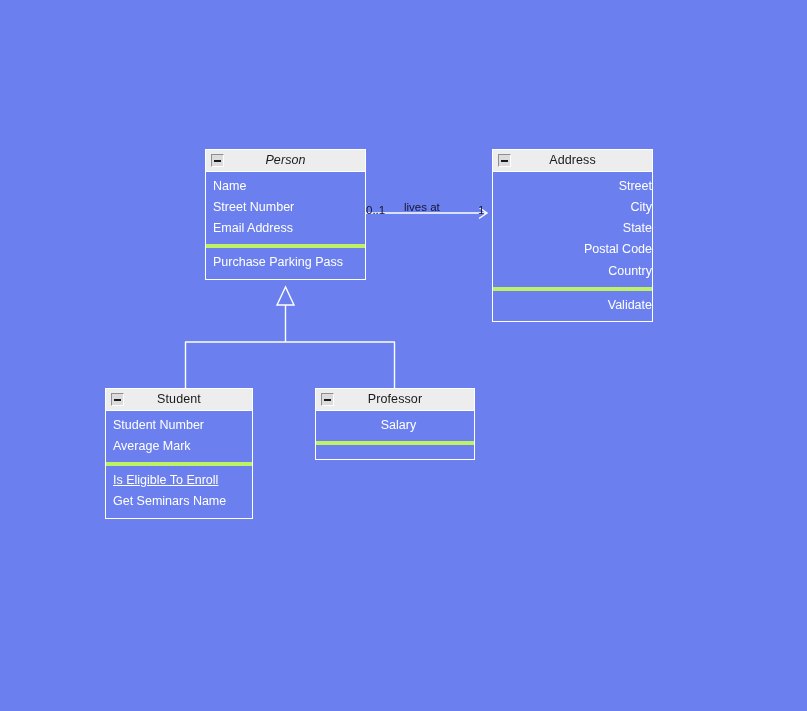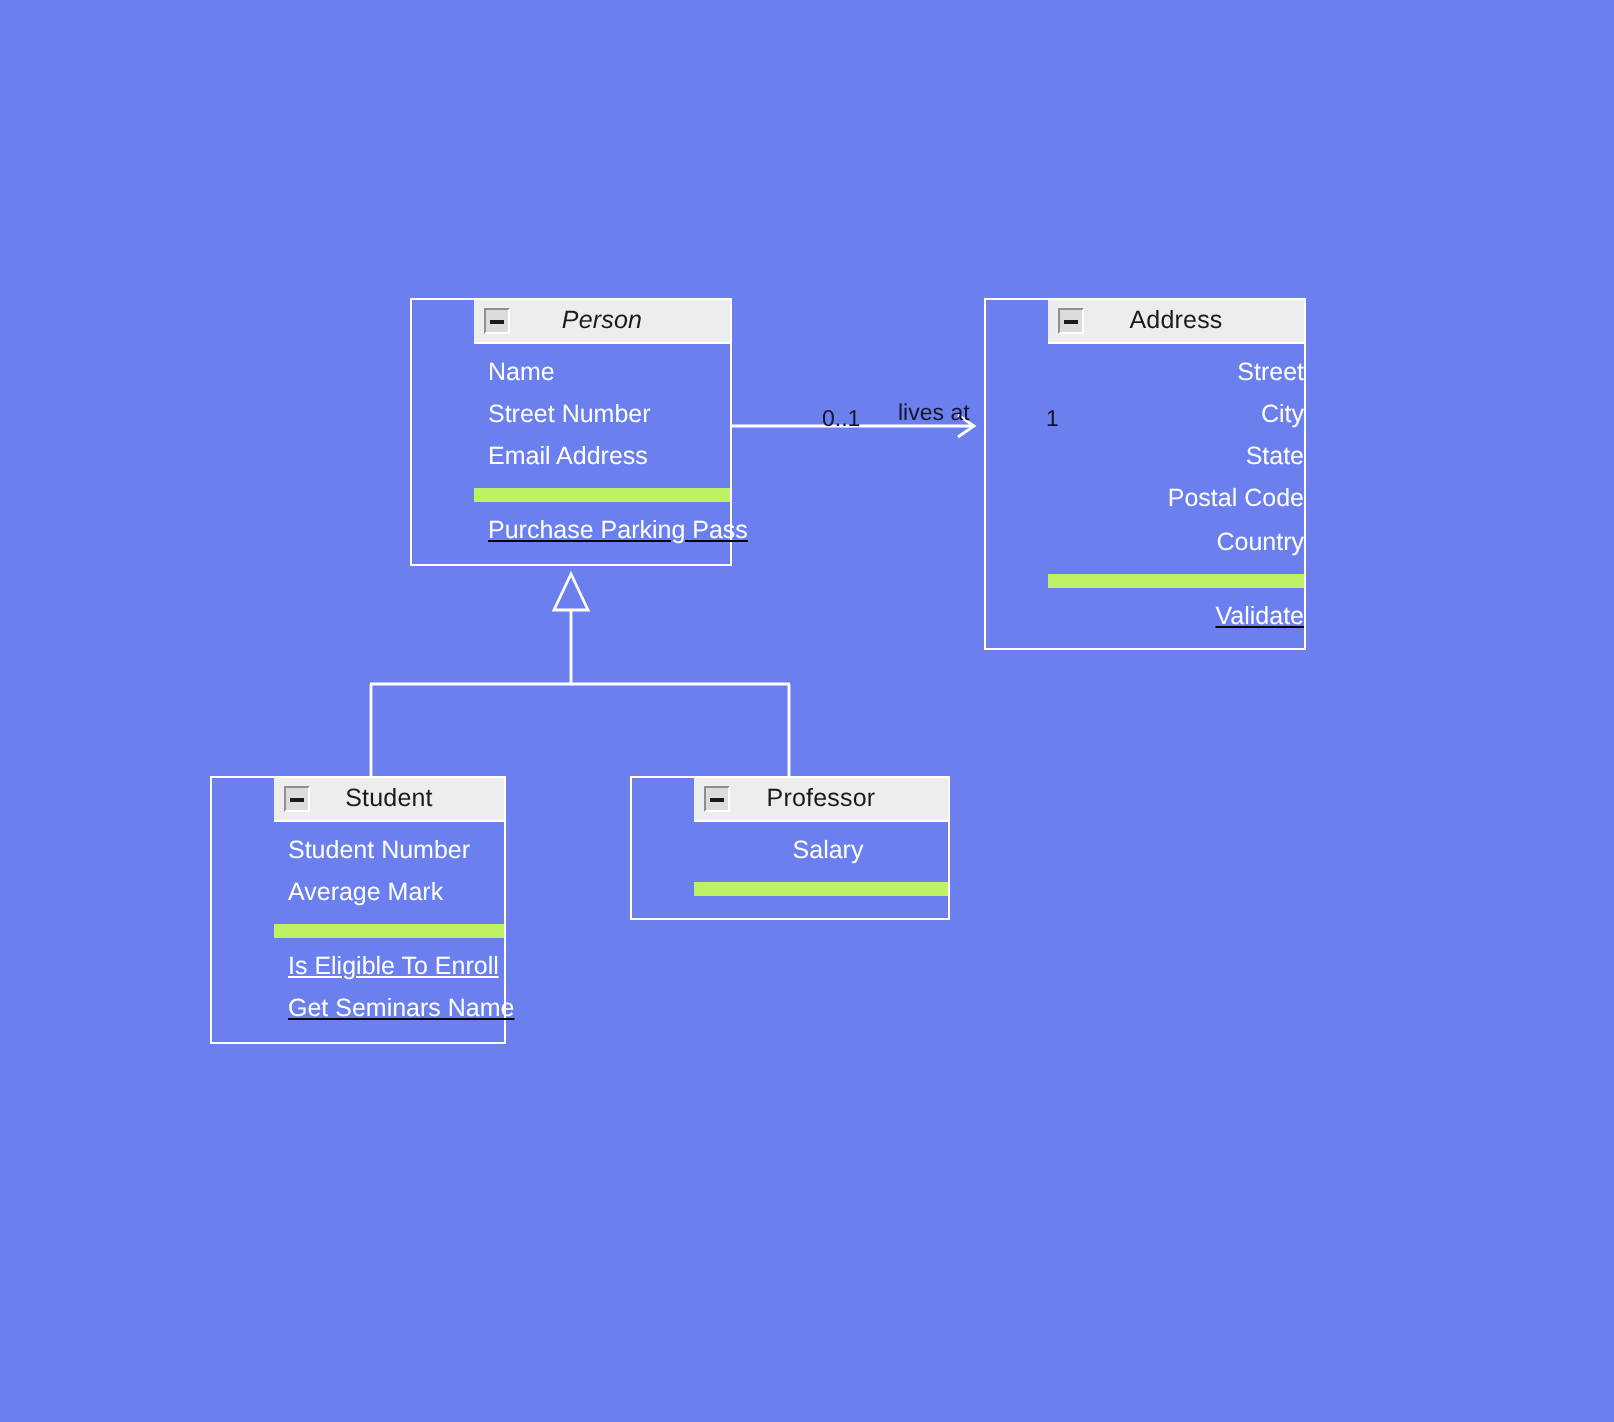--- a/index.html
+++ b/index.html
@@ -23,21 +23,20 @@
     left: 0; top: 0;
     width: 807px; height: 711px;
     pointer-events: none;
   }
 
   
   .uml-class {
     position: absolute;
     border: 1px solid #ffffff;
     background: transparent;
-    padding-left: 31px;
   }
   .uml-header {
     position: relative;
     height: 22px;
     background: #ededed;
     border-bottom: 1px solid #ffffff;
     display: flex;
     align-items: center;
     justify-content: center;
   }
@@ -67,41 +66,39 @@
   .collapse-icon .bar {
     width: 7px;
     height: 2px;
     background: #1a1a1a;
   }
 
   .uml-compartment {
     padding: 4px 0 5px 0;
   }
   .uml-compartment + .uml-compartment {
-    border-top: 7px solid #bef264;
-    text-decoration: underline;
+    border-top: 4px solid #bef264;
   }
   .uml-feature {
     font-size: 12.5px;
     color: #ffffff;
     padding: 4px 0 4px 7px;
     line-height: 1.05;
     white-space: nowrap;
   }
   .uml-feature.static { text-decoration: underline; }
   .uml-compartment.empty { min-height: 18px; padding: 0; }
 
   
   .edge-label {
     position: absolute;
     font-size: 11.5px;
     color: #14142b;
     white-space: nowrap;
     line-height: 1;
-    margin-left: 45px;
   }
 </style>
 </head>
 <body>
 
 <div id="canvas">
 
   <svg id="edges" viewBox="0 0 807 711" xmlns="http://www.w3.org/2000/svg">
 
     <g>

